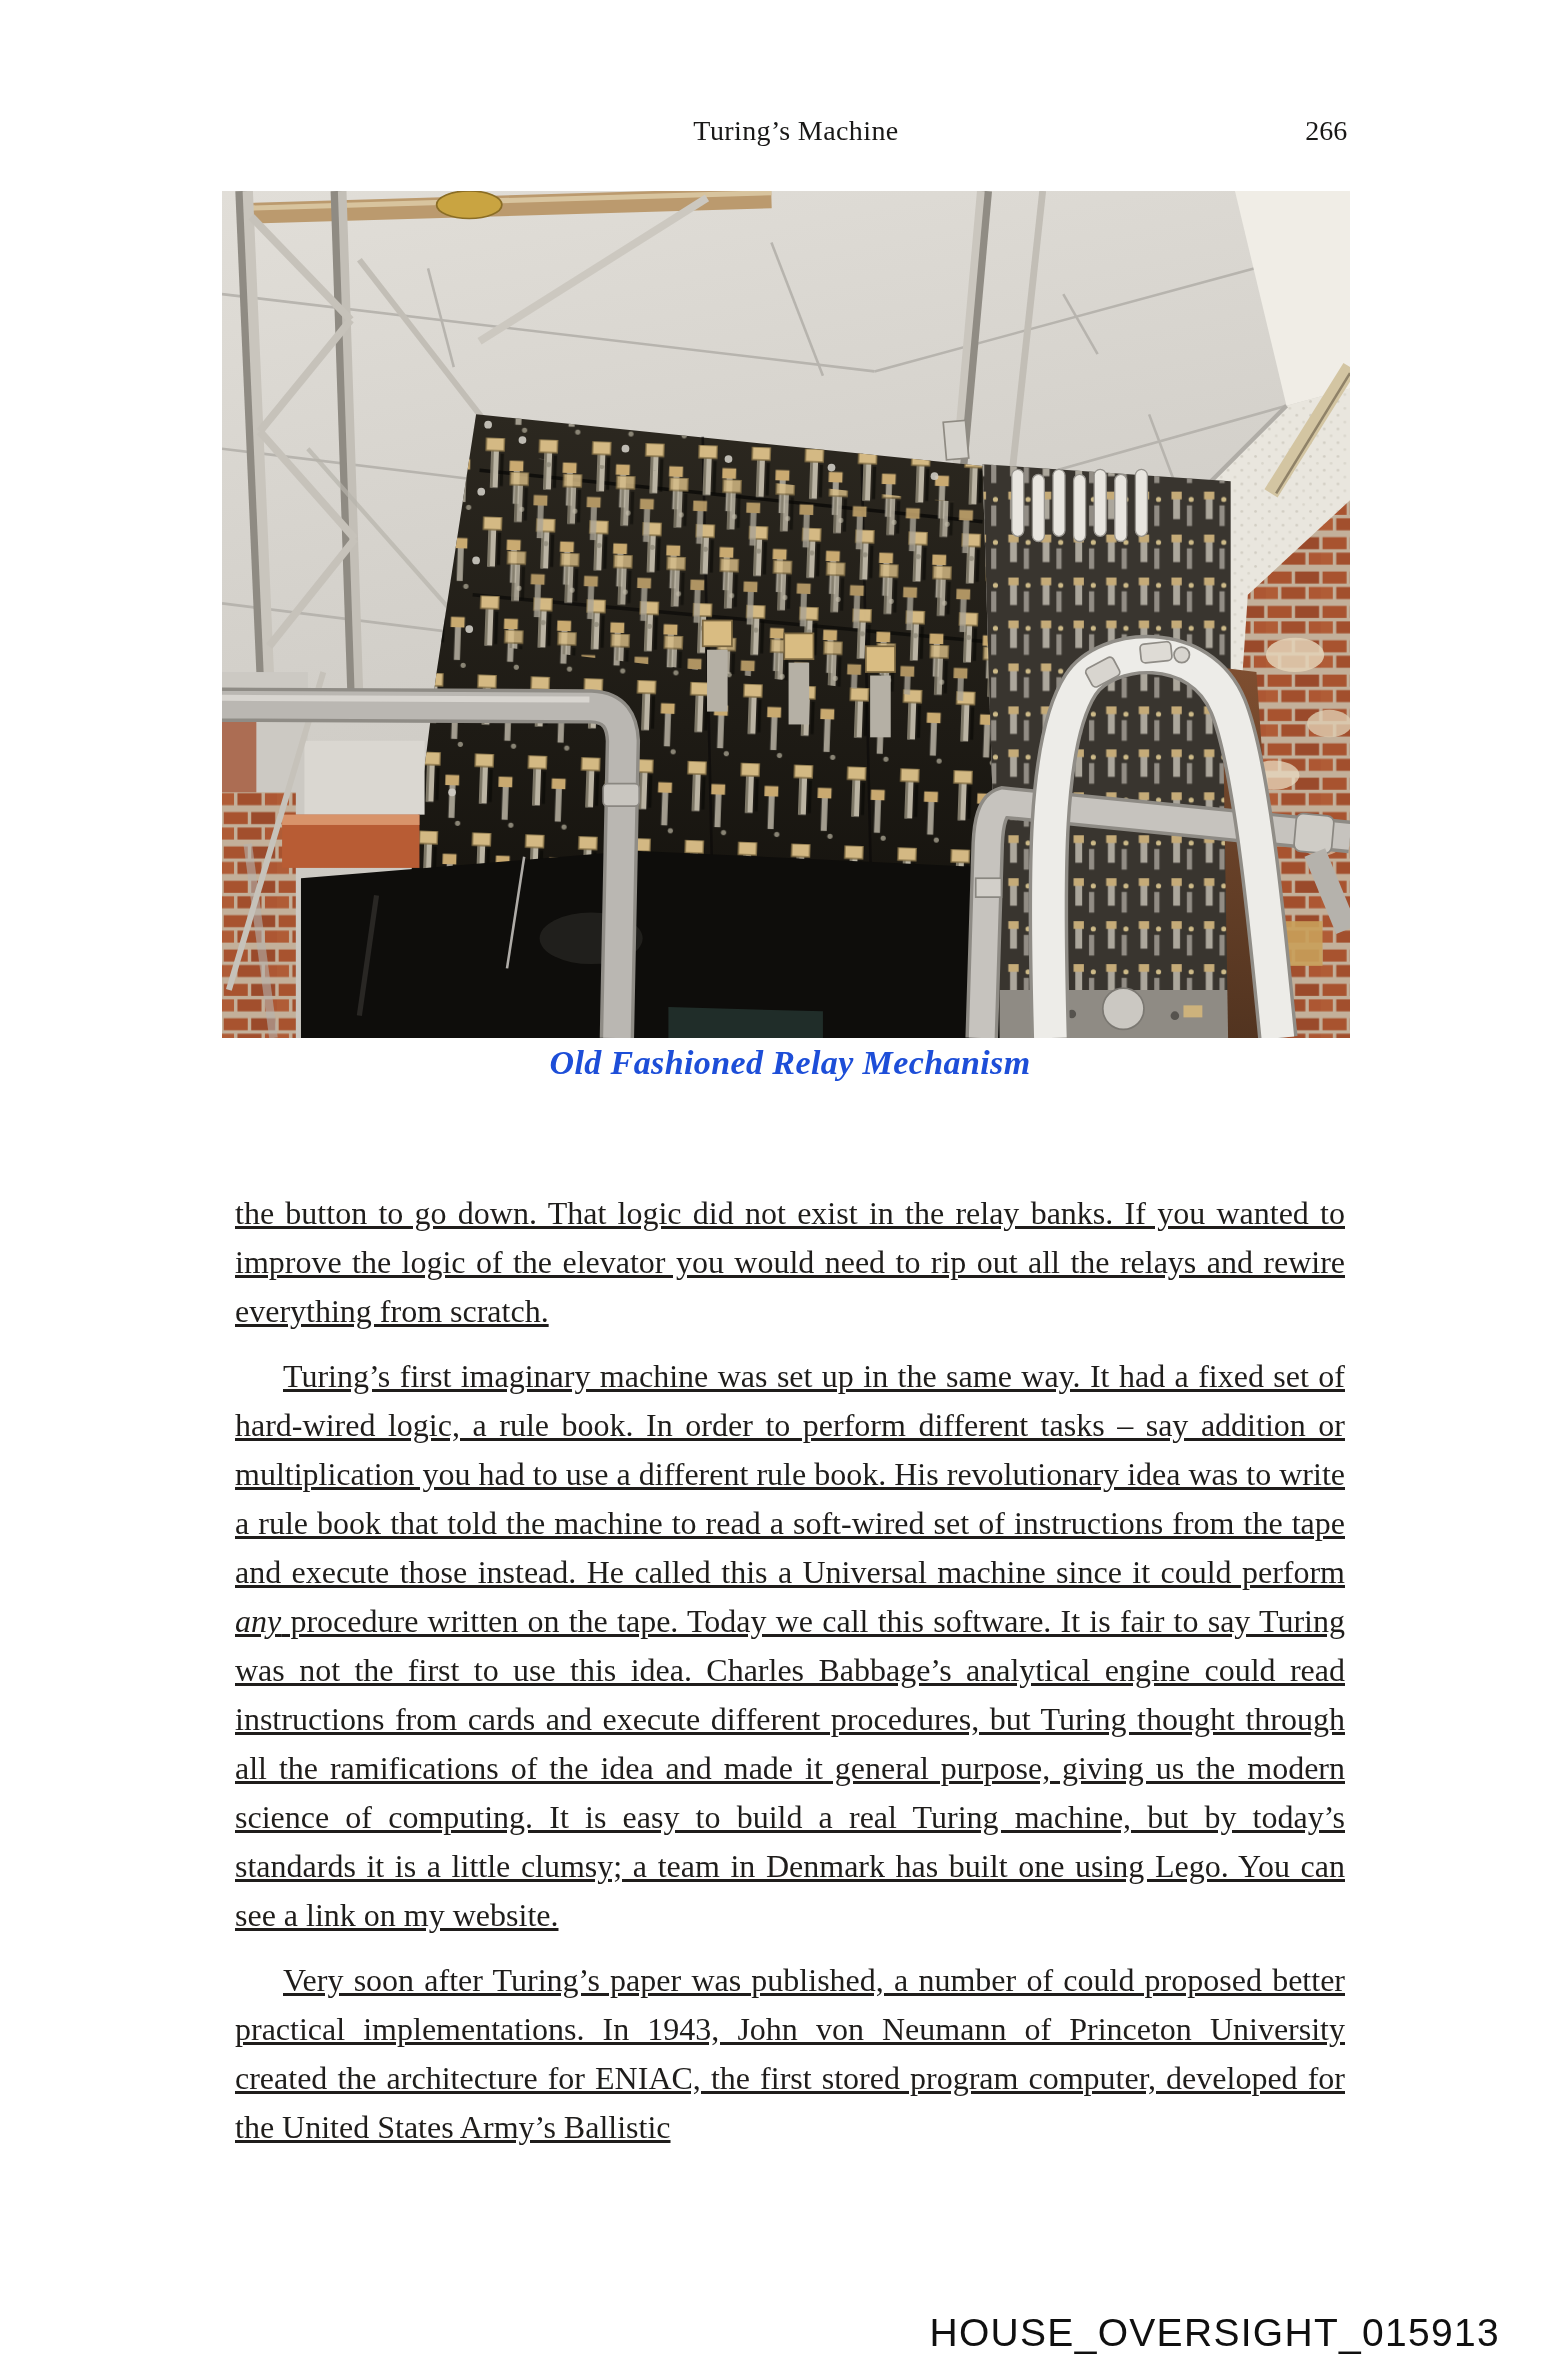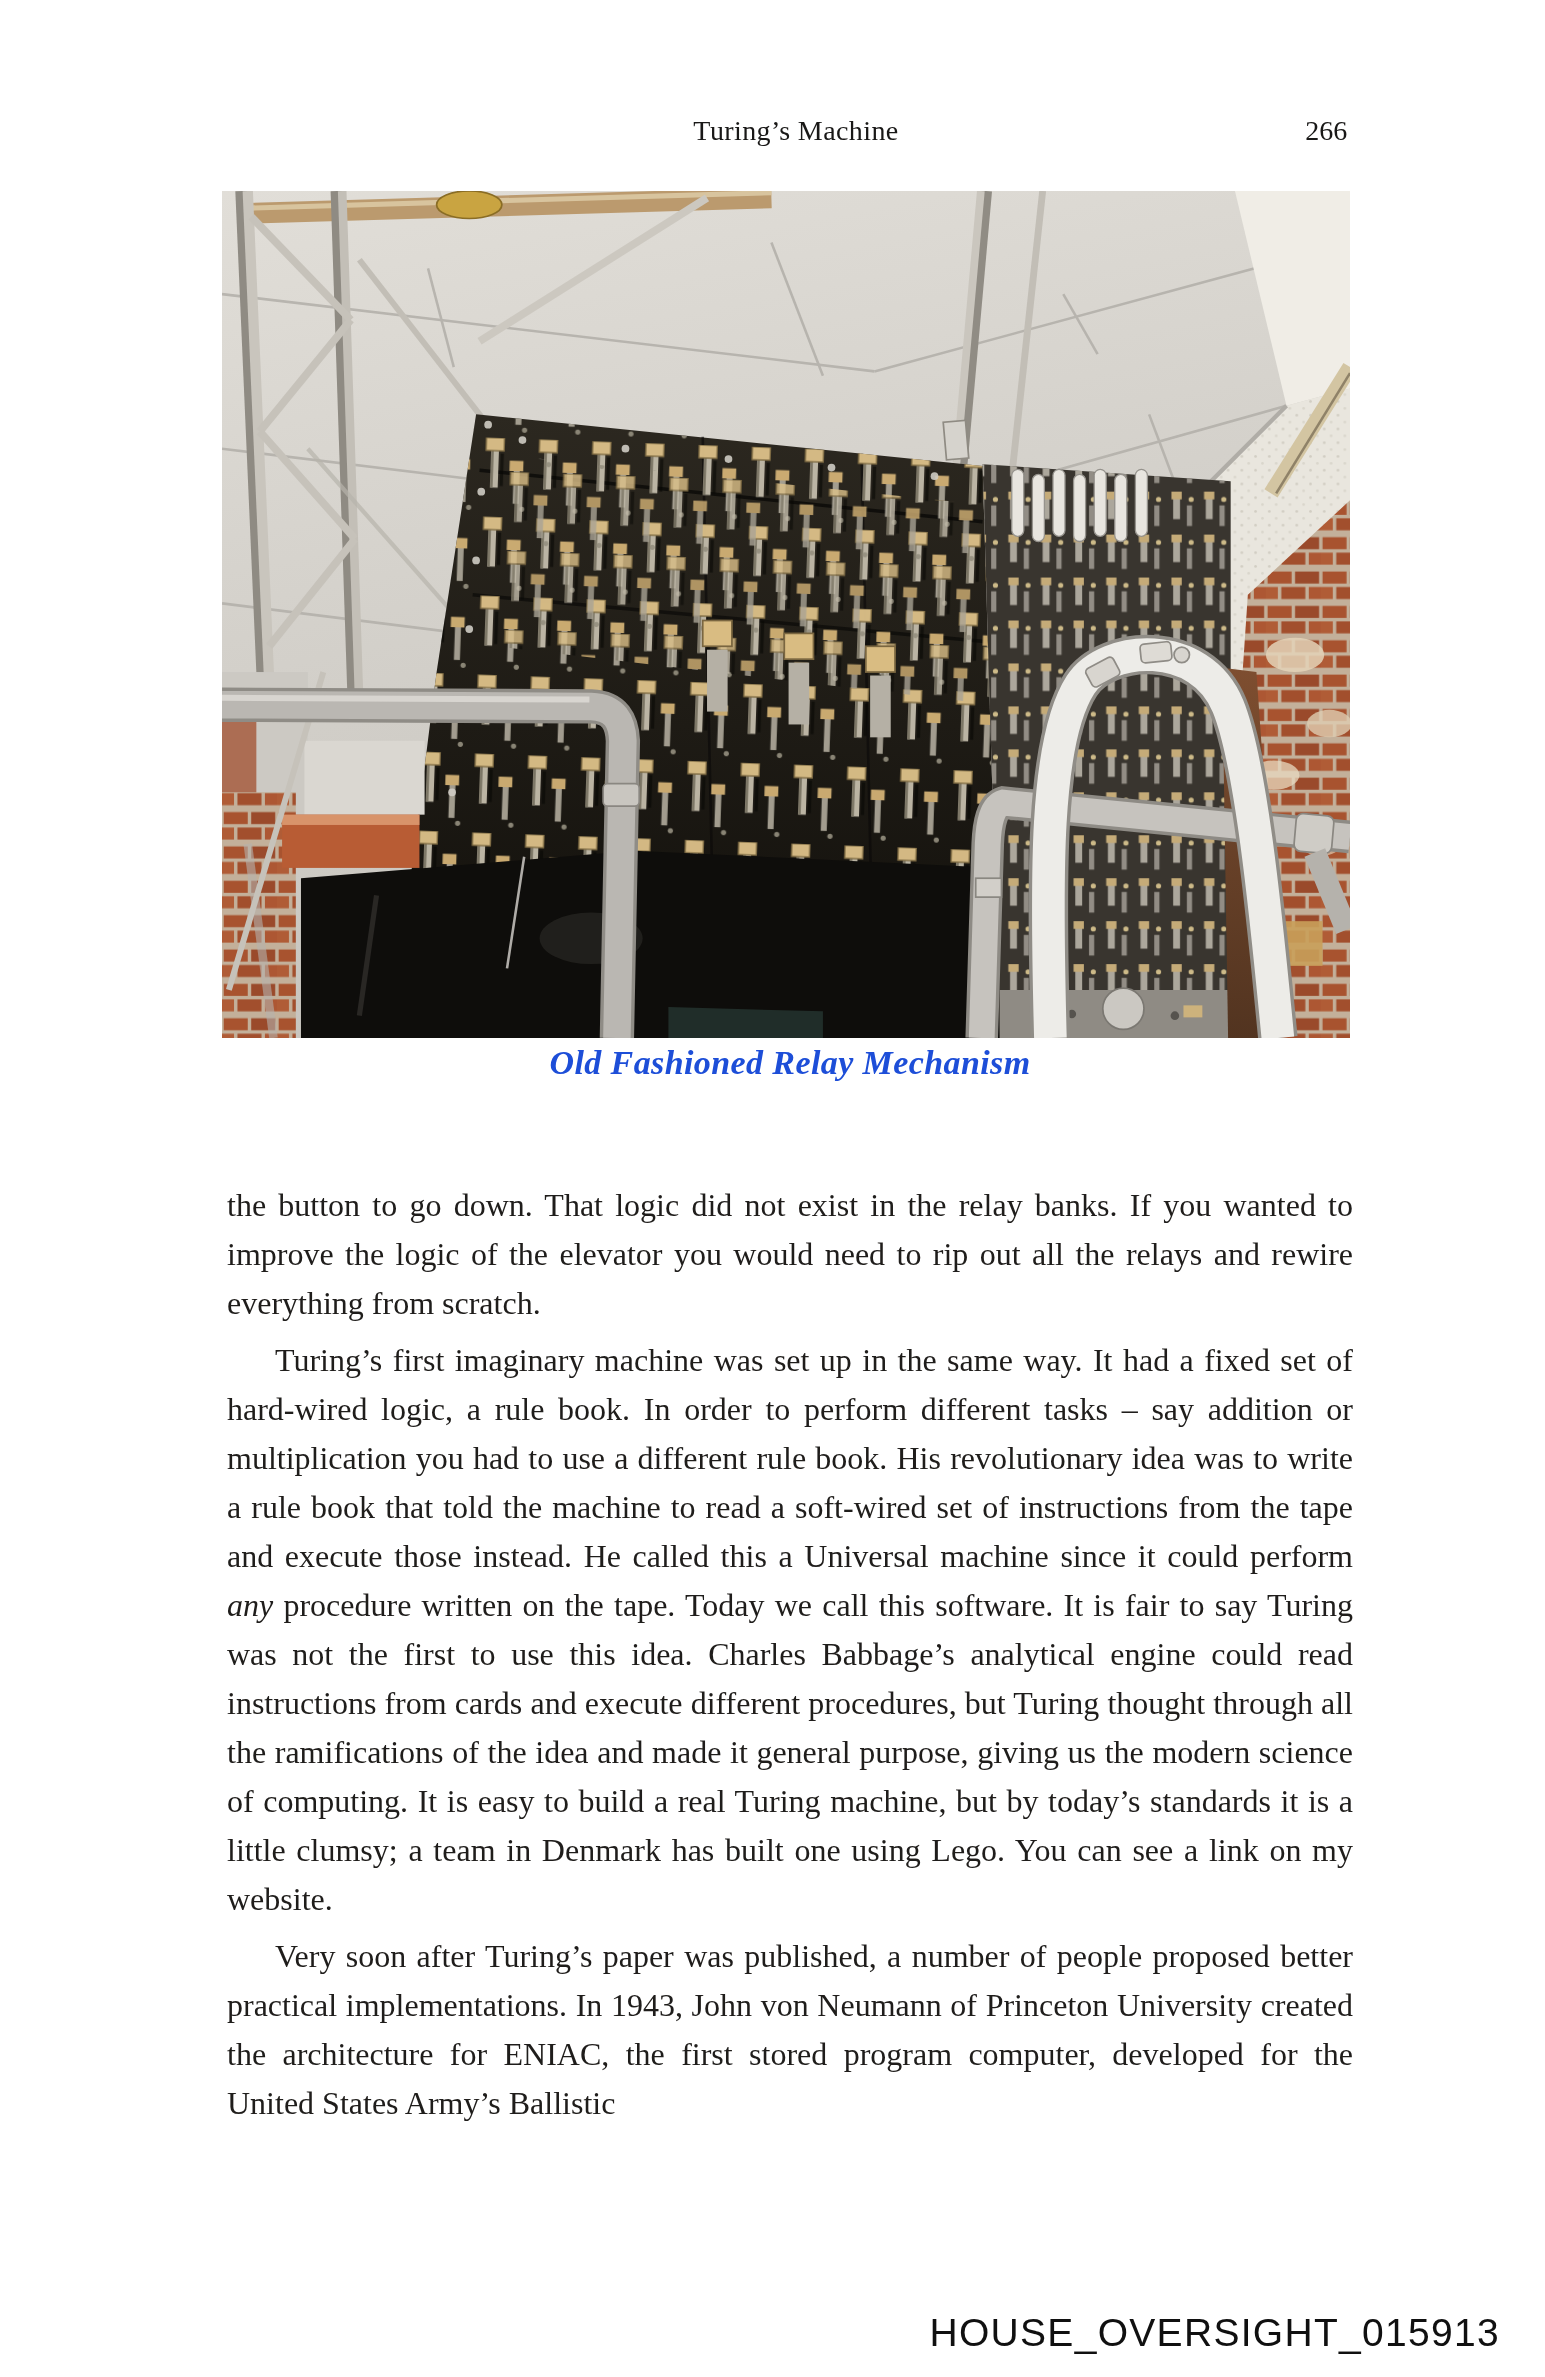--- a/index.html
+++ b/index.html
@@ -15,21 +15,21 @@
   .photo{position:absolute;left:222px;top:191px;width:1128px;height:847px;overflow:hidden;background:#cdcac4;}
   .photo svg{display:block;width:100%;height:100%;}
   .caption{
     position:absolute;left:219px;top:1044px;width:1142px;text-align:center;
     font-size:34px;font-style:italic;font-weight:bold;letter-spacing:0.4px;color:#1d4ed8;
   }
   .body-text{
     position:absolute;left:219px;top:1173px;width:1142px;
     font-size:32px;line-height:49px;text-align:justify;color:#1f1d1b;
   }
-  .para{margin:8px;padding:0;}
+  .para{margin:16px;padding:0;text-decoration:underline;}
   .para.indent{text-indent:48px;}
   .ital{font-style:italic;}
   .watermark{
     position:absolute;right:45px;top:2311px;
     font-family:"Liberation Sans","DejaVu Sans",sans-serif;
     font-size:39px;letter-spacing:1.3px;color:#101010;white-space:nowrap;margin-left:16px;
   }
 </style>
 </head>
 <body>
@@ -247,19 +247,19 @@
           <rect x="444" y="690" width="42" height="26" rx="5" fill="#c9c6c0" stroke="#8a8781" stroke-width="2"></rect>
         </g>
       </svg>
     </div>
     <figcaption class="caption">Old Fashioned Relay Mechanism</figcaption>
   </figure>
 
   <main class="body-text">
     <p class="para">the button to go down. That logic did not exist in the relay banks. If you wanted to improve the logic of the elevator you would need to rip out all the relays and rewire everything from scratch.</p>
     <p class="para indent"><span>Turing’s first imaginary machine was set up in the same way. It had a fixed set of hard-wired logic, a rule book. In order to perform different tasks – say addition or multiplication you had to use a different rule book. His revolutionary idea was to write a rule book that told the machine to read a soft-wired set of instructions from the tape and execute those instead. He called this a Universal machine since it could perform </span><em class="ital">any</em><span> procedure written on the tape. Today we call this software. It is fair to say Turing was not the first to use this idea. Charles Babbage’s analytical engine could read instructions from cards and execute different procedures, but Turing thought through all the ramifications of the idea and made it general purpose, giving us the modern science of computing. It is easy to build a real Turing machine, but by today’s standards it is a little clumsy; a team in Denmark has built one using Lego. You can see a link on my website.</span></p>
-    <p class="para indent">Very soon after Turing’s paper was published, a number of people proposed better practical implementations. In 1943, John von Neumann of Princeton University created the architecture for ENIAC, the first stored program computer, developed for the United States Army’s Ballistic</p>
+    <p class="para indent">Very soon after Turing’s paper was published, a number of could proposed better practical implementations. In 1943, John von Neumann of Princeton University created the architecture for ENIAC, the first stored program computer, developed for the United States Army’s Ballistic</p>
   </main>
 
   <div class="watermark">HOUSE_OVERSIGHT_015913</div>
 
 </div>
 
 
 </body></html>

